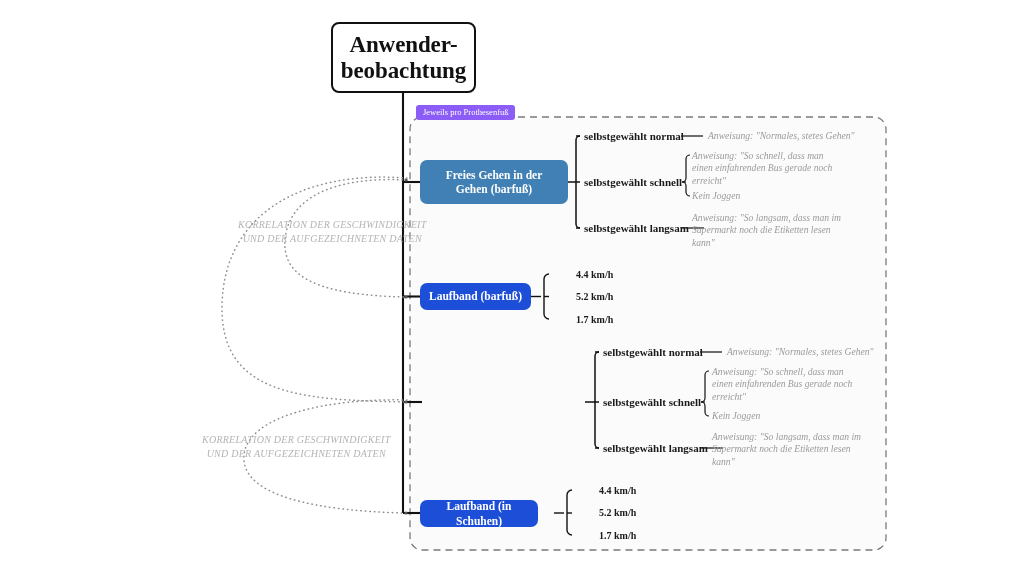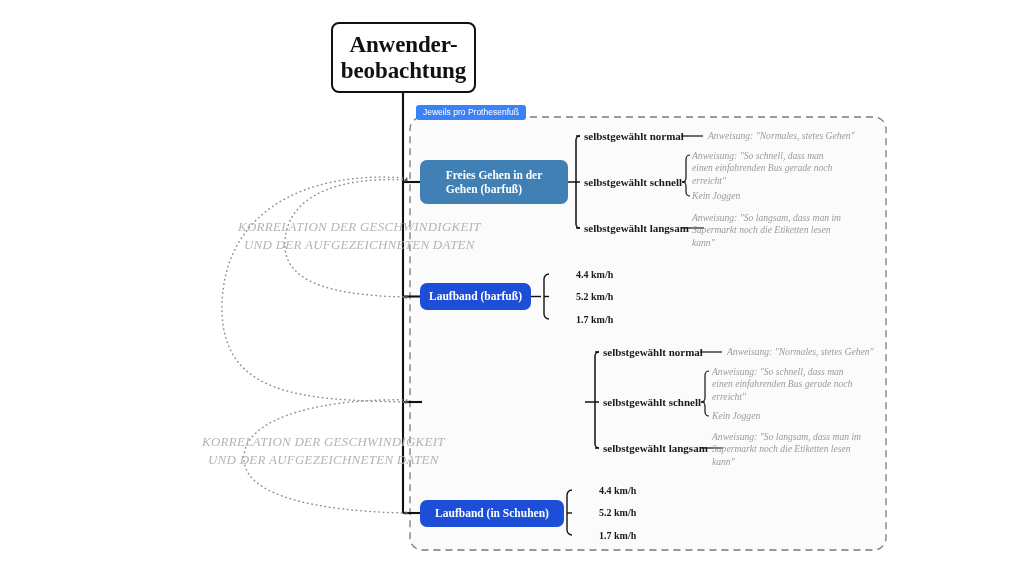--- a/index.html
+++ b/index.html
@@ -45,53 +45,54 @@
     letter-spacing: -0.1px;
     z-index: 6;
   }
 
   
   .group-tag {
     position: absolute;
     left: 416px; top: 105px;
     height: 15px;
     padding: 0 7px;
-    background: #3b82f6;
+    background: #8b5cf6;
     color: #fff;
     border-radius: 3px;
-    font-family: Liberation Sans, sans-serif;
+    font-family: Liberation Serif, serif;
     font-size: 8.5px;
     line-height: 15px;
     white-space: nowrap;
     z-index: 7;
   }
 
   
   .l1 {
     position: absolute;
     border-radius: 7px;
     display: flex;
     align-items: center;
     justify-content: center;
+    text-align: center;
     color: #ffffff;
     font-family: "Liberation Serif", serif;
     font-weight: bold;
     font-size: 11.5px;
     line-height: 1.25;
     padding: 0 8px;
     box-sizing: border-box;
     z-index: 5;
   }
   .l1.blue  { background: #4180b4; }
   .l1.amber { background: #1d4ed8; }
 
   #node-walk-bare   { left: 420px; top: 160px; width: 148px; height: 44px; }
   #node-tread-bare  { left: 420px; top: 283px; width: 111px; height: 27px; }
   #node-walk-shoes  { left: 420px; top: 381px; width: 165px; height: 42px; }
-  #node-tread-shoes { left: 420px; top: 500px; width: 144px; height: 27px; }
+  #node-tread-shoes { left: 420px; top: 500px; width: 118px; height: 27px; }
 
   
   .l2 {
     position: absolute;
     font-family: "Liberation Serif", serif;
     font-weight: bold;
     font-size: 11px;
     color: #1a1a1a;
     white-space: nowrap;
     z-index: 5;
@@ -118,21 +119,21 @@
     white-space: nowrap;
     z-index: 5;
     margin-left: 24px;
   }
 
   
   .corr {
     position: absolute;
     font-family: "Liberation Serif", serif;
     font-style: italic;
-    font-size: 13px;
+    font-size: 10px;
     line-height: 1.35;
     color: #b4b4b4;
     letter-spacing: 0.25px;
     text-align: center;
     white-space: nowrap;
     z-index: 4;
   }
 </style>
 </head>
 <body>

